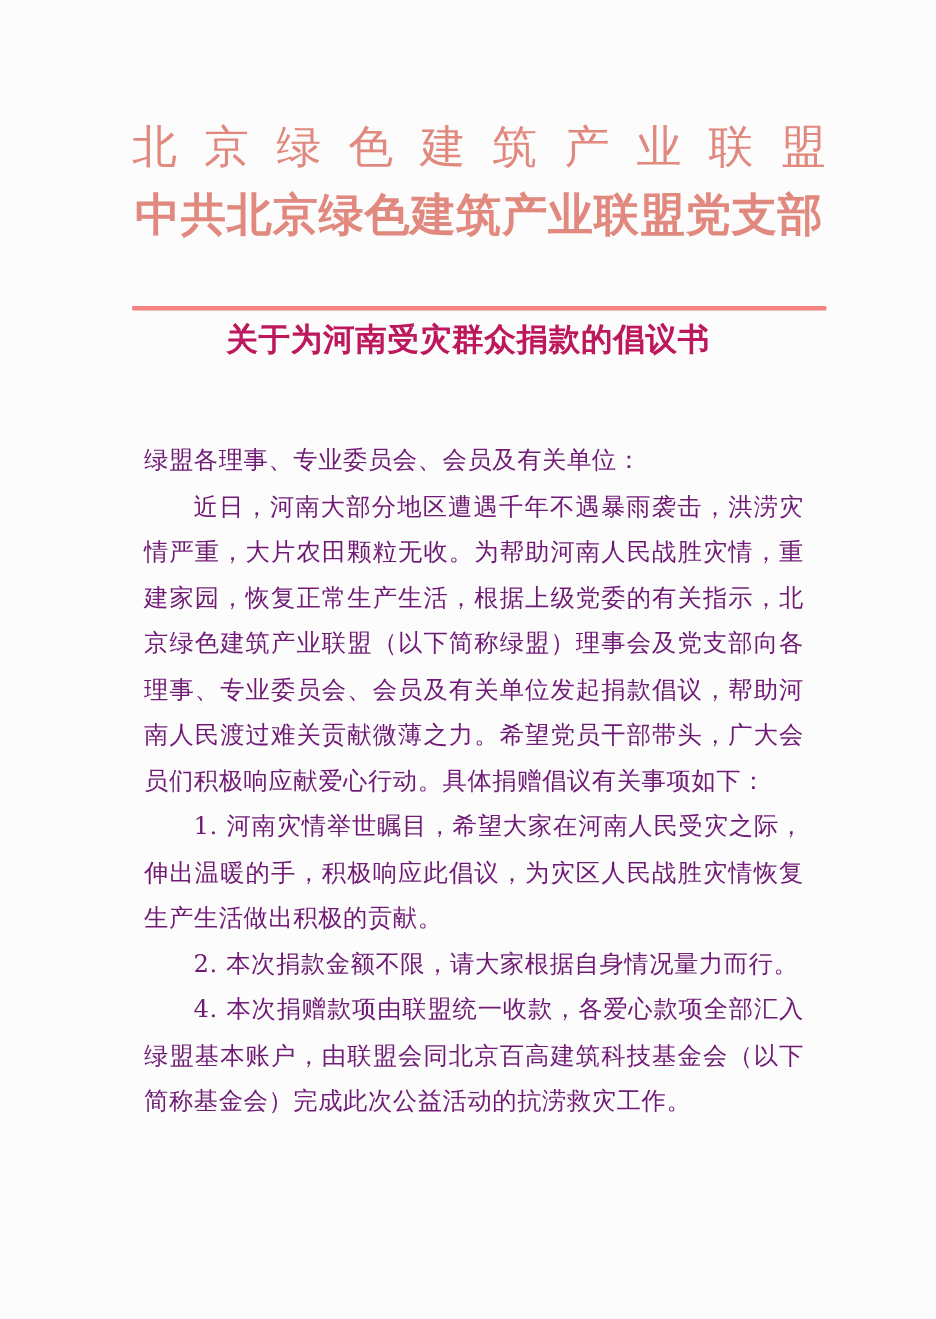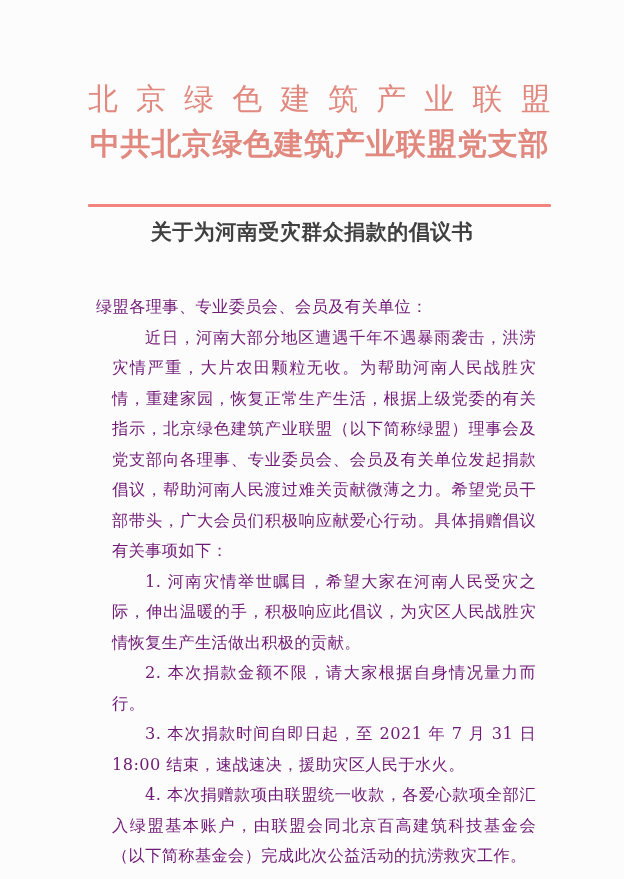--- a/index.html
+++ b/index.html
@@ -67,28 +67,28 @@
     width: 463px;
     height: 3px;
     background: #f2837e;
     border-radius: 1px;
   }
 
   
   .doc-title {
     position: absolute;
     left: 62px;
-    top: 216px;
+    top: 210px;
     width: 500px;
     text-align: center;
     font-family: "DejaVu Sans", "Liberation Sans", sans-serif;
     font-size: 21px;
     line-height: 32px;
     font-weight: bold;
-    color: #404040;
+    color: #be185d;
     letter-spacing: 0.5px;
   }
 
   
   .body-block {
     position: absolute;
     left: 96px;
     top: 292px;
     width: 440px;
   }
@@ -99,21 +99,20 @@
     line-height: 30.5px;
     color: #701a75;
     text-align: justify;
     text-align-last: left;
     letter-spacing: 0.4px;
     margin: 0;
   }
 
   .para.indent {
     text-indent: 33px;
-    margin-left: 16px;
   }
 
   .para + .para {
     margin-top: 0px;
   }
 </style>
 </head>
 <body>
 
 <div class="page">
@@ -136,17 +135,16 @@
 
   <div class="divider" style="background: rgb(242, 131, 126);"></div>
 
   <div class="doc-title">关于为河南受灾群众捐款的倡议书</div>
 
   <div class="body-block">
     <p class="para">绿盟各理事、专业委员会、会员及有关单位：</p>
     <p class="para indent">近日，河南大部分地区遭遇千年不遇暴雨袭击，洪涝灾情严重，大片农田颗粒无收。为帮助河南人民战胜灾情，重建家园，恢复正常生产生活，根据上级党委的有关指示，北京绿色建筑产业联盟（以下简称绿盟）理事会及党支部向各理事、专业委员会、会员及有关单位发起捐款倡议，帮助河南人民渡过难关贡献微薄之力。希望党员干部带头，广大会员们积极响应献爱心行动。具体捐赠倡议有关事项如下：</p>
     <p class="para indent">1. 河南灾情举世瞩目，希望大家在河南人民受灾之际，伸出温暖的手，积极响应此倡议，为灾区人民战胜灾情恢复生产生活做出积极的贡献。</p>
     <p class="para indent">2. 本次捐款金额不限，请大家根据自身情况量力而行。</p>
-    <p class="para indent">3. 本次捐款时间自即日起，至 2021 年 7 月 31 日 18:00 结束，速战速决，援助灾区人民于水火。</p>
     <p class="para indent">4. 本次捐赠款项由联盟统一收款，各爱心款项全部汇入绿盟基本账户，由联盟会同北京百高建筑科技基金会（以下简称基金会）完成此次公益活动的抗涝救灾工作。</p>
   </div>
 
 </div>
 
 </body></html>

